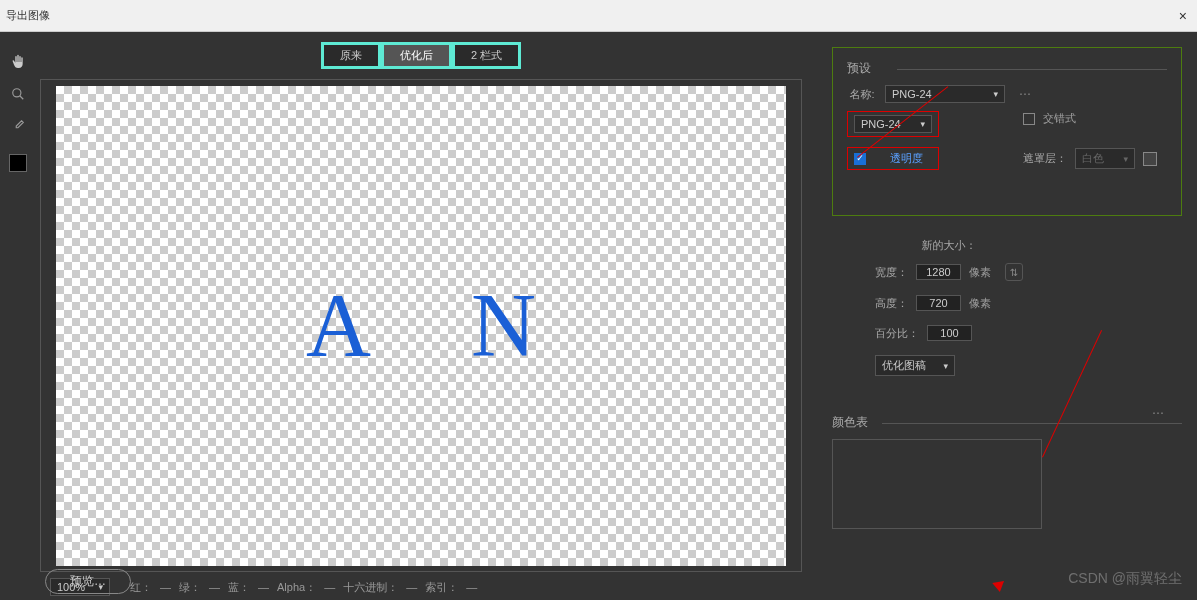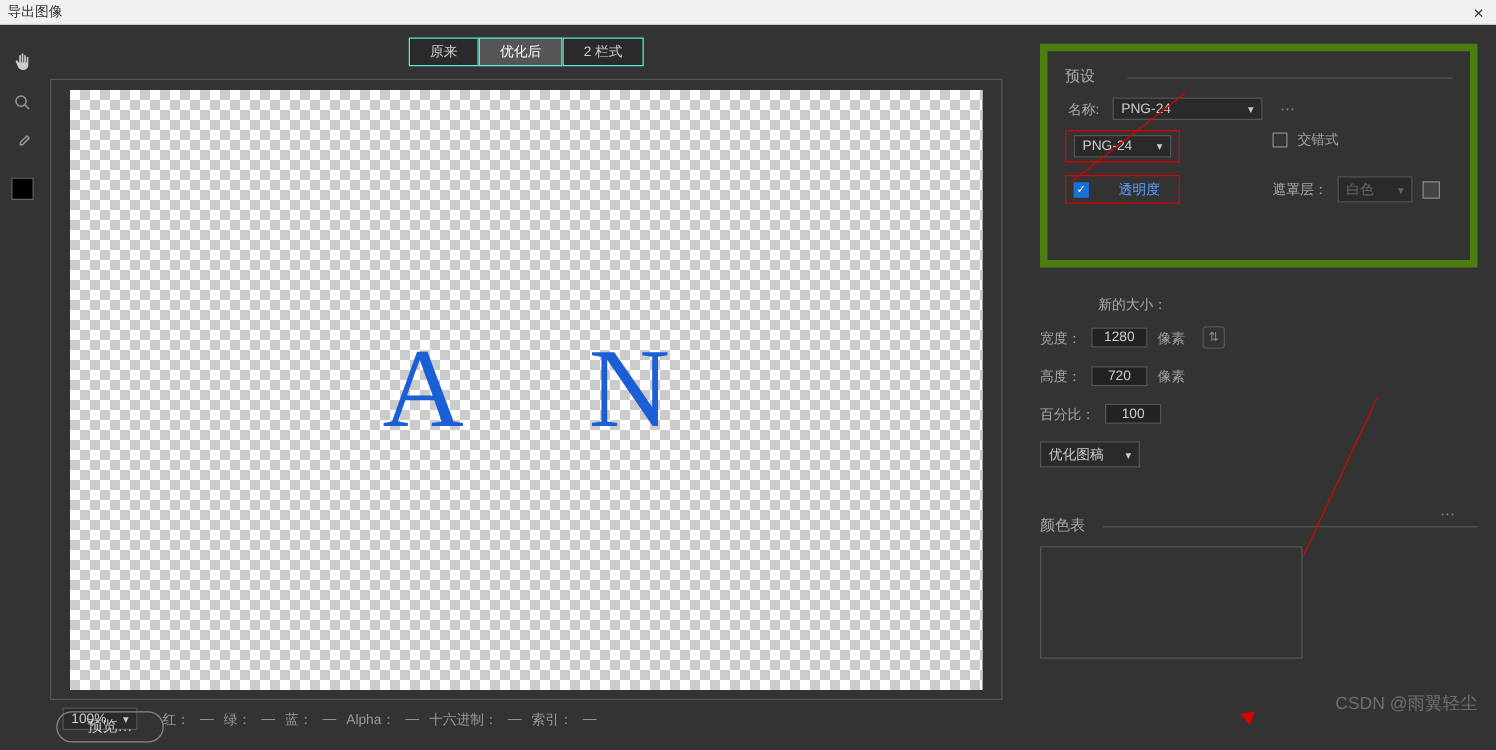--- a/index.html
+++ b/index.html
@@ -1,25 +1,25 @@
 <!DOCTYPE html>
 <html><head>
 <meta charset="utf-8">
 <style>
 * { margin: 0; padding: 0; box-sizing: border-box; font-family: "Microsoft YaHei", sans-serif; }
 body { background: #333333; color: #a0a0a0; font-size: 11px; width: 1197px; height: 600px; overflow: hidden; position: relative; }
-.titlebar { height: 20px; background: #f0f0f0; color: #333; display: flex; align-items: center; padding: 0 6px; font-size: 11px; justify-content: space-between; border-bottom: 1px solid #ccc; }
+.titlebar { height: 32px; background: #f0f0f0; color: #333; display: flex; align-items: center; padding: 0 6px; font-size: 11px; justify-content: space-between; border-bottom: 1px solid #ccc; }
 .close-x { font-size: 14px; cursor: pointer; padding: 0 4px; }
 .main { display: flex; height: 580px; }
 .toolbar { width: 35px; background: #333; padding-top: 20px; display: flex; flex-direction: column; align-items: center; gap: 12px; }
 .tool { width: 20px; height: 20px; display: flex; align-items: center; justify-content: center; color: #999; cursor: pointer; }
 .swatch { width: 18px; height: 18px; background: #000; border: 1px solid #666; margin-top: 6px; }
 .canvas-area { flex: 1; padding: 10px 15px 10px 5px; display: flex; flex-direction: column; }
 .tabs { display: flex; justify-content: center; gap: 0; margin-bottom: 10px; }
-.tab { padding: 3px 16px; background: #2a2a2a; border: 1px solid #5eead4; color: #ccc; font-size: 11px; cursor: pointer; }
+.tab { padding: 3px 16px; background: #2a2a2a; border: 3px solid #5eead4; color: #ccc; font-size: 11px; cursor: pointer; }
 .tab.active { background: #555; color: #fff; }
 .canvas-wrap { flex: 1; border: 1px solid #555; display: flex; align-items: center; justify-content: center; overflow: hidden; }
 .canvas {
   width: 730px; height: 480px;
   background-image: linear-gradient(45deg,#ccc 25%,transparent 25%),linear-gradient(-45deg,#ccc 25%,transparent 25%),linear-gradient(45deg,transparent 75%,#ccc 75%),linear-gradient(-45deg,transparent 75%,#ccc 75%);
   background-size: 16px 16px; background-position: 0 0,0 8px,8px -8px,-8px 0; background-color: #fff;
   display: flex; align-items: center; justify-content: center; position: relative;
 }
 .letter { font-family: "Times New Roman", serif; font-size: 90px; color: #1a5fd6; font-weight: normal; }
 .letter-a { margin-right: 100px; }
@@ -35,30 +35,30 @@
 .group-title::after { content: ""; position: absolute; left: 50px; right: 0; top: 50%; border-top: 1px solid #555; }
 .row { display: flex; align-items: center; gap: 8px; margin-bottom: 8px; }
 .lbl { color: #aaa; font-size: 11px; min-width: 30px; text-align: center; }
 .sel { background: #2a2a2a; color: #ccc; border: 1px solid #555; padding: 2px 6px; font-size: 11px; min-width: 90px; display: flex; justify-content: space-between; align-items: center; cursor: pointer; }
 .sel .arrow { font-size: 9px; }
 .inp { background: #222; color: #ccc; border: 1px solid #555; padding: 1px 4px; width: 45px; font-size: 11px; text-align: center; }
 .chk { width: 12px; height: 12px; border: 1px solid #888; display: inline-flex; align-items: center; justify-content: center; background: transparent; cursor: pointer; }
 .chk.checked { background: #1a6fd6; border-color: #1a6fd6; }
 .chk.checked::after { content: "✓"; color: #fff; font-size: 9px; line-height: 1; }
 .redbox { border: 1px solid #d00; padding: 3px 6px; }
-.preset-area { border: 6px solid #4d7c0f; padding: 12px 14px 30px 14px; position: relative; }
+.preset-area { border: 1px solid #4d7c0f; padding: 12px 14px 30px 14px; position: relative; }
 .link-icon { width: 18px; height: 18px; border: 1px solid #555; border-radius: 3px; display: flex; align-items: center; justify-content: center; color: #888; font-size: 10px; }
 .disabled { color: #666; }
-.size-cols { display: flex; gap: 52px; }
+.size-cols { display: flex; gap: 52px; margin-left: 43px; }
 .size-col { display: flex; flex-direction: column; gap: 6px; }
 .size-col .heading { text-align: center; color: #aaa; margin-bottom: 4px; }
 .small-txt { font-size: 11px; text-align: center; }
 .colortable-box { width: 210px; height: 90px; border: 1px solid #555; margin-top: 6px; }
 .extra-icon { position: absolute; right: 18px; color: #888; font-size: 12px; cursor: pointer; }
-.watermark { position: absolute; right: 15px; bottom: 28px; color: rgba(220,220,220,0.35); font-size: 14px; pointer-events: none; }
+.watermark { position: absolute; right: 15px; bottom: 12px; color: rgba(220,220,220,0.35); font-size: 14px; pointer-events: none; }
 
 
 .arrow-line { position: absolute; background: #d00; transform-origin: 0 0; height: 1px; pointer-events: none; }
 .arrow-head { position: absolute; width: 0; height: 0; border-left: 6px solid transparent; border-right: 6px solid transparent; border-top: 10px solid #d00; transform-origin: center; pointer-events: none; }
 </style>
 </head>
 <body>
 
 <div class="titlebar">
   <span>导出图像</span>

